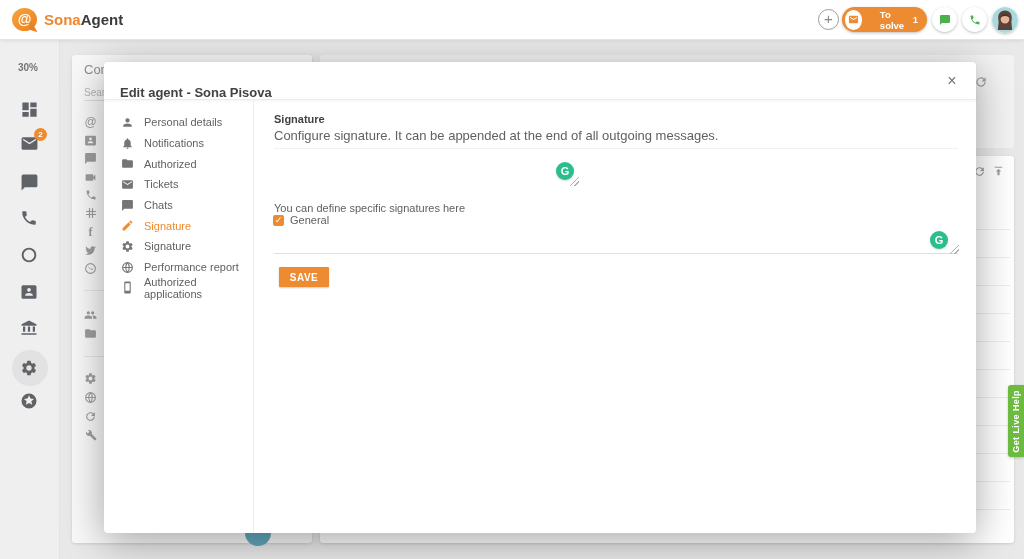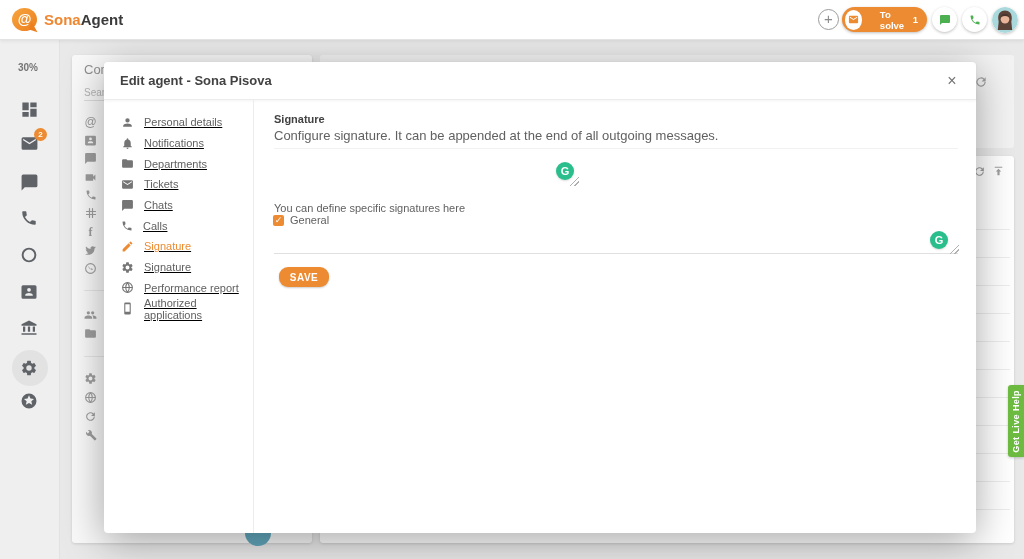--- a/index.html
+++ b/index.html
@@ -60,25 +60,25 @@
   .bg-table { position:absolute; left:648px; top:46px; width:42px; bottom:12px; border-left:1px solid #ededed;
             background:repeating-linear-gradient(to bottom,#fff 0 27px,#ededed 27px 28px); }
   .teal-dot { position:absolute; left:245px; top:520px; width:26px; height:26px; border-radius:50%;
             background:#62a8bd; z-index:2; }
 
   
   .modal { position:absolute; left:104px; top:62px; width:872px; height:471px; background:#fff; border-radius:4px;
             box-shadow:0 8px 40px rgba(0,0,0,.35); z-index:10; }
   .m-head { position:absolute; left:0; top:0; right:0; height:38px; border-bottom:1px solid #ececec;
             box-shadow:0 1px 3px rgba(0,0,0,.05); }
-  .m-title { position:absolute; left:16px; top:0; line-height:38px; font-size:13px; font-weight:bold; color:#424242; }
+  .m-title { position:absolute; left:16px; top:12px; line-height:38px; font-size:13px; font-weight:bold; color:#424242; }
   .m-close { position:absolute; right:14px; top:9px; width:20px; height:20px; color:#757575; font-size:16px;
             line-height:20px; text-align:center; cursor:pointer; }
   .m-menu { position:absolute; left:0; top:38px; bottom:0; width:150px; border-right:1px solid #ededed; padding-top:12px; }
-  .mi { display:flex; align-items:center; gap:10px; height:20.7px; padding-left:17px; cursor:pointer;text-decoration:underline; }
+  .mi { display:flex; align-items:center; gap:10px; height:20.7px; padding-left:17px; cursor:pointer; }
   .mi .t { font-size:11px; color:#616161; }
   .mi svg { flex:0 0 auto; }
   .mi.active .t { color:#ec8b31; }
   .m-heading { position:absolute; left:170px; top:51px; font-size:11px; font-weight:bold; color:#424242; }
   .m-desc { position:absolute; left:170px; top:66px; font-size:13px; color:#616161; }
   .m-div { position:absolute; left:170px; top:86px; width:684px; height:1px; background:#f1f1f1; }
   .sig-ta { position:absolute; left:170px; top:92px; width:304px; height:30px; border:none; outline:none;
             border-bottom:2px solid #ec8b31; resize:none; font-family:"Liberation Sans","DejaVu Sans",sans-serif;
             font-size:11px; line-height:13px; color:#424242; padding:3px 0 0 0; background:transparent; overflow:hidden; }
   .sig-ta2 { position:absolute; left:170px; top:165px; width:684px; height:27px; border:none; outline:none;
@@ -89,21 +89,21 @@
   .g1 { left:452px; top:100px; } .g2 { left:826px; top:169px; }
   .rhandle { position:absolute; width:9px; height:9px;
             background:linear-gradient(135deg,transparent 0 45%,#b0b0b0 45% 53%,transparent 53% 70%,#b0b0b0 70% 78%,transparent 78%); }
   .h1 { left:466px; top:115px; } .h2 { left:846px; top:183px; }
   .m-hint { position:absolute; left:170px; top:140px; font-size:11px; color:#616161; }
   .chk-row { position:absolute; left:169px; top:152px; display:flex; align-items:center; gap:6px; cursor:pointer; }
   .chk { width:11px; height:11px; background:#ec8b31; border-radius:2px; color:#fff; font-size:9px;
             line-height:11px; text-align:center; }
   .chk-row .t { font-size:11px; color:#616161; }
   .save-btn { position:absolute; left:175px; top:205px; width:50px; height:20px; background:#ec8b31; border:none;
-            border-radius:9px; color:#fff; font-size:10px; font-weight:bold; letter-spacing:.5px;
+            border-radius:1px; color:#fff; font-size:10px; font-weight:bold; letter-spacing:.5px;
             box-shadow:0 1px 2px rgba(0,0,0,.2); cursor:pointer; font-family:"Liberation Sans","DejaVu Sans",sans-serif; }
 
   
   .help-tab { position:absolute; left:1008px; top:385px; width:16px; height:72px; background:#6cbb40;
             border-radius:3px 0 0 3px; z-index:30; display:flex; align-items:center; justify-content:center;
             cursor:pointer; box-shadow:0 1px 3px rgba(0,0,0,.2); }
   .help-tab span { writing-mode:vertical-rl; transform:rotate(180deg); color:#fff; font-size:9px; font-weight:bold;
             letter-spacing:.4px; white-space:nowrap; }
 </style>
 </head>
@@ -263,39 +263,33 @@
       <div class="mi">
         <svg viewBox="0 0 24 24" width="13" height="13" fill="#757575">
             <path d="M12 22a2 2 0 002-2h-4a2 2 0 002 2zm6-6v-5c0-3.1-1.6-5.6-4.5-6.3V4a1.5 1.5 0 00-3 0v.7C7.6 5.4 6 7.9 6 11v5l-2 2v1h16v-1l-2-2z"></path>
           </svg>
         <span class="t">Notifications</span>
         </div>
       <div class="mi">
         <svg viewBox="0 0 24 24" width="13" height="13" fill="#757575">
             <path d="M10 4H4a2 2 0 00-2 2v12a2 2 0 002 2h16a2 2 0 002-2V8a2 2 0 00-2-2h-8l-2-2z"></path>
           </svg>
-        <span class="t">Departments</span>
+        <span class="t">Authorized</span>
         </div>
       <div class="mi">
         <svg viewBox="0 0 24 24" width="13" height="13" fill="#757575">
             <path d="M20 4H4a2 2 0 00-2 2v12a2 2 0 002 2h16a2 2 0 002-2V6a2 2 0 00-2-2zm0 4l-8 5-8-5V6l8 5 8-5v2z"></path>
           </svg>
         <span class="t">Tickets</span>
         </div>
       <div class="mi">
         <svg viewBox="0 0 24 24" width="13" height="13" fill="#757575">
             <path d="M20 2H4a2 2 0 00-2 2v18l4-4h14a2 2 0 002-2V4a2 2 0 00-2-2z"></path>
           </svg>
         <span class="t">Chats</span>
-        </div>
-      <div class="mi">
-        <svg viewBox="0 0 24 24" width="12" height="12" fill="#757575">
-            <path d="M6.62 10.79a15.05 15.05 0 006.59 6.59l2.2-2.2a1 1 0 011-.25 11.4 11.4 0 003.58.57 1 1 0 011 1V20a1 1 0 01-1 1A17 17 0 013 4a1 1 0 011-1h3.5a1 1 0 011 1 11.4 11.4 0 00.57 3.58 1 1 0 01-.25 1l-2.2 2.21z"></path>
-          </svg>
-        <span class="t">Calls</span>
         </div>
       <div class="mi active">
         <svg viewBox="0 0 24 24" width="13" height="13" fill="#ec8b31">
             <path d="M3 17.25V21h3.75L17.81 9.94l-3.75-3.75zM20.71 7.04a1 1 0 000-1.41l-2.34-2.34a1 1 0 00-1.41 0l-1.83 1.83 3.75 3.75z"></path>
           </svg>
         <span class="t">Signature</span>
         </div>
       <div class="mi">
         <svg viewBox="0 0 24 24" width="13" height="13" fill="#757575">
             <path d="M19.14 12.94c.04-.3.06-.61.06-.94 0-.32-.02-.64-.07-.94l2.03-1.58a.5.5 0 00.12-.61l-1.92-3.32a.5.5 0 00-.59-.22l-2.39.96a7 7 0 00-1.62-.94l-.36-2.54a.5.5 0 00-.48-.41h-3.84a.5.5 0 00-.47.41l-.36 2.54c-.59.24-1.13.57-1.62.94l-2.39-.96a.5.5 0 00-.59.22L2.74 8.87a.5.5 0 00.12.61l2.03 1.58c-.05.3-.09.63-.09.94s.02.64.07.94l-2.03 1.58a.5.5 0 00-.12.61l1.92 3.32c.12.22.37.29.59.22l2.39-.96c.5.38 1.03.7 1.62.94l.36 2.54c.05.24.24.41.48.41h3.84c.24 0 .44-.17.47-.41l.36-2.54c.59-.24 1.13-.56 1.62-.94l2.39.96c.22.08.47 0 .59-.22l1.92-3.32a.5.5 0 00-.12-.61l-2.01-1.58zM12 15.6a3.6 3.6 0 110-7.2 3.6 3.6 0 010 7.2z"></path>

